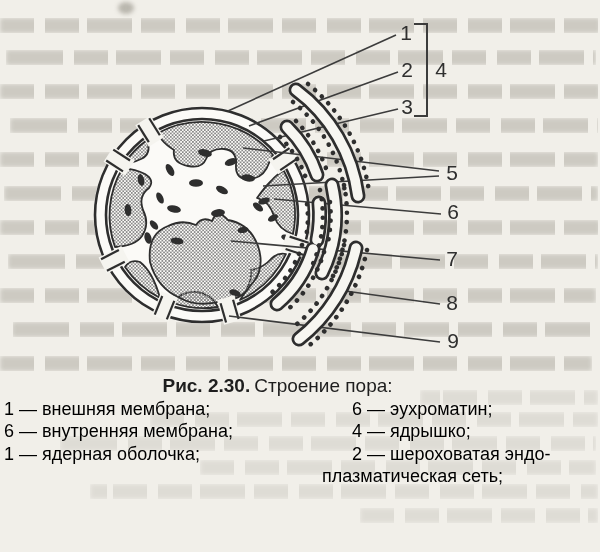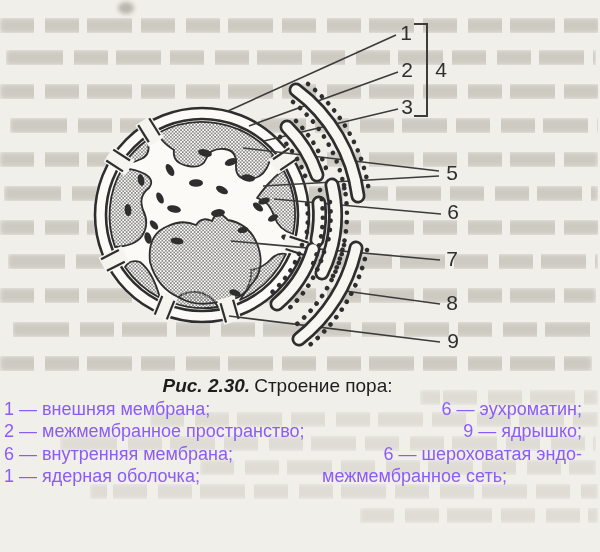--- a/index.html
+++ b/index.html
@@ -12,26 +12,26 @@
       mask-image:repeating-linear-gradient(90deg,#000 0 34px,transparent 34px 45px,#000 45px 79px,transparent 79px 87px,#000 87px 132px,transparent 132px 141px);}
   .bl.b{-webkit-mask-position:23px 0;mask-position:23px 0;}
   .bl.dim{opacity:.20;}
   .smudge{position:absolute;left:118px;top:2px;width:16px;height:12px;border-radius:50%;
           background:rgba(140,136,125,.55);filter:blur(2px);}
   
   svg.fig{position:absolute;left:0;top:0;z-index:1;}
   
   .caption{position:absolute;left:0;top:375px;width:555px;text-align:center;z-index:2;
            font-size:19px;color:#1e1e1e;}
-  .caption b{font-weight:bold;margin-right:4px;font-style:italic;}
-  .legend{position:absolute;top:398px;z-index:2;font-size:18px;line-height:22.4px;color:#8b5cf6;}
+  .caption b{font-weight:bold;margin-right:4px;}
+  .legend{position:absolute;top:398px;z-index:2;font-size:18px;line-height:22.4px;color:#000000;}
   .legend.lcol{left:4px;width:318px;}
   .legend.rcol{left:322px;width:260px;}
   .legend .ln{white-space:nowrap;}
-  .legend .ind{padding-left:30px;text-align:right;}
+  .legend .ind{padding-left:30px;}
 </style>
 </head>
 <body>
 
 <div class="page">
 
   <div class="bleed">
     <div class="smudge"></div>
     <div class="bl" style="top:18px;left:0;width:600px"></div>
     <div class="bl b" style="top:50px;left:6px;width:590px"></div>
@@ -199,25 +199,24 @@
       <text x="453" y="348">9</text>
     </g>
   </svg>
 
   <div class="caption">
     <b>Рис. 2.30.</b><span>Строение пора:</span>
   </div>
 
   <div class="legend lcol">
     <div class="ln">1 — внешняя мембрана;</div>
-    <div class="ln">2 — межмембранное пространство;</div>
     <div class="ln">6 — внутренняя мембрана;</div>
     <div class="ln">1 — ядерная оболочка;</div>
   </div>
 
   <div class="legend rcol">
     <div class="ln ind">6 — эухроматин;</div>
-    <div class="ln ind">9 — ядрышко;</div>
-    <div class="ln ind">6 — шероховатая эндо-</div>
-    <div class="ln">межмембранное сеть;</div>
+    <div class="ln ind">4 — ядрышко;</div>
+    <div class="ln ind">2 — шероховатая эндо-</div>
+    <div class="ln">плазматическая сеть;</div>
   </div>
 
 </div>
 
 </body></html>

